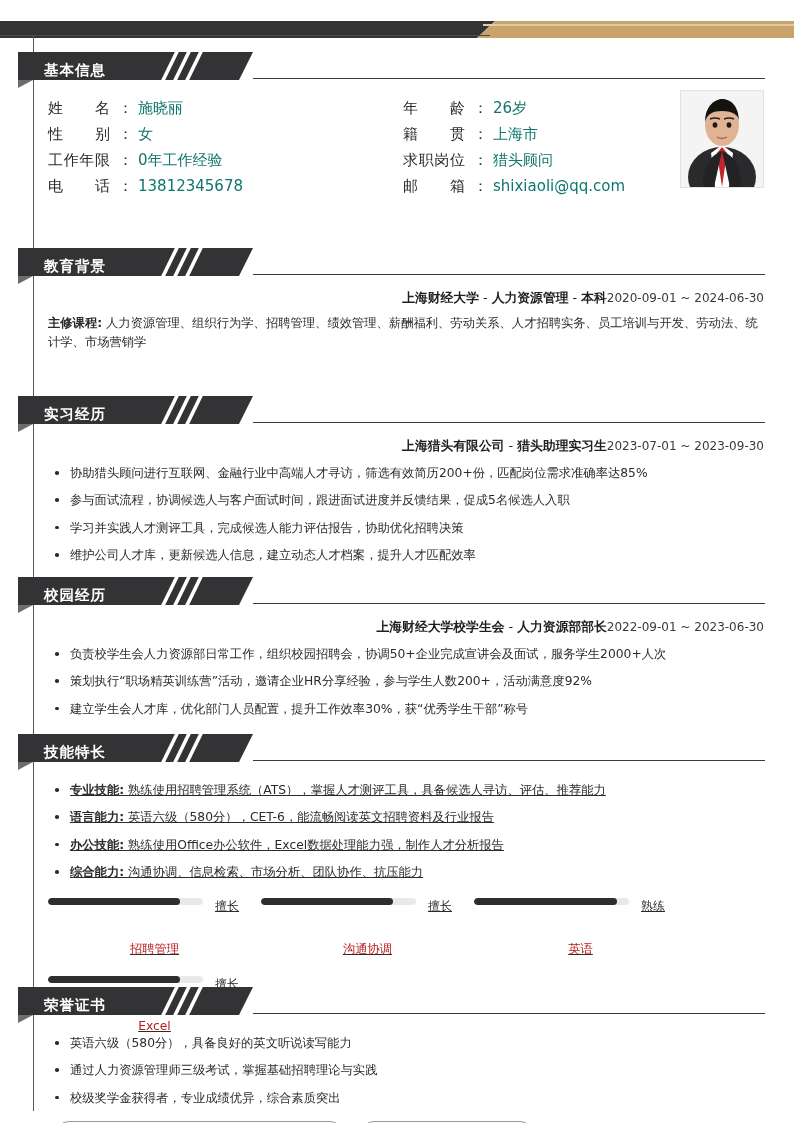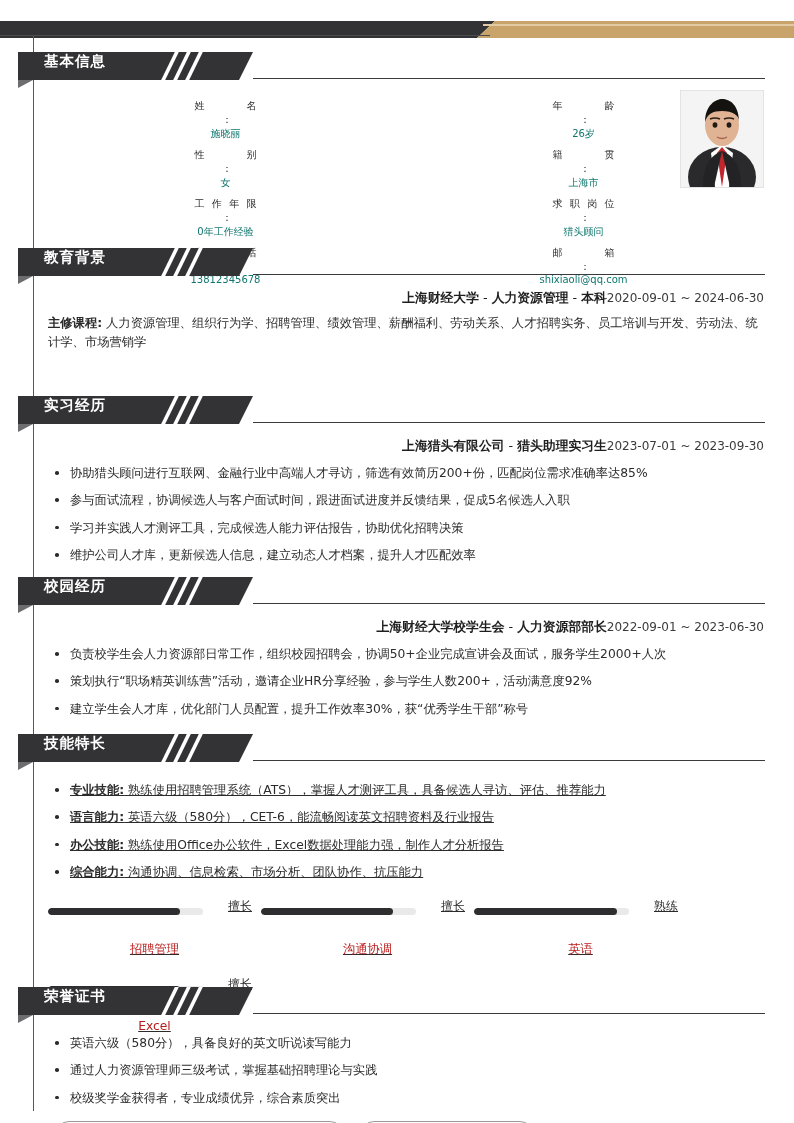--- a/index.html
+++ b/index.html
@@ -62,21 +62,21 @@
   
   .section { position: absolute; left: 0; width: 794px; }
 
   .badge {
     position: relative;
     left: 18px;
     width: 235px; height: 28px;
     background: #333335;
     clip-path: polygon(0 0, 100% 0, calc(100% - 14px) 100%, 0 100%);
     display: flex;
-    align-items: flex-start;
+    align-items: flex-end;
   }
   .badge .title {
     margin-left: 26px;
     color: #ffffff;
     font-size: 14.5px;
     font-weight: bold;
     letter-spacing: 1px;
     white-space: nowrap;
   }
   .badge .slash {
@@ -108,21 +108,21 @@
   .body { padding: 10px 30px 0 48px; }
 
   
   .info-grid {
     position: relative;
     display: grid;
     grid-template-columns: 355px 1fr;
     row-gap: 7px;
     padding-top: 9px;
   }
-  .info-row { display: flex; align-items: center; font-size: 10px; flex-direction: column; }
+  .info-row { display: flex; align-items: flex-start; font-size: 15px; }
   .info-label {
     width: 62px;
     text-align: justify;
     text-align-last: justify;
     color: #2b2b2b;
     flex: none;
   }
   .info-colon { margin: 0 5px 0 8px; }
   .info-value { color: #0f766e; }
 
@@ -167,21 +167,21 @@
   }
   ul.bullets li b { font-weight: bold; }
 
   
   .bars {
     display: flex;
     flex-wrap: wrap;
     margin-top: 16px;
   }
   .bar-cell { width: 213px; margin-bottom: 18px; }
-  .bar-row { display: flex; align-items: flex-end; gap: 13px; }
+  .bar-row { display: flex; align-items: flex-start; }
   .track {
     position: relative;
     width: 155px; height: 7px;
     background: #e9e9e9;
     border-radius: 4px;
     overflow: hidden;
   }
   .fill {
     position: absolute; left: 0; top: 0;
     height: 7px;

